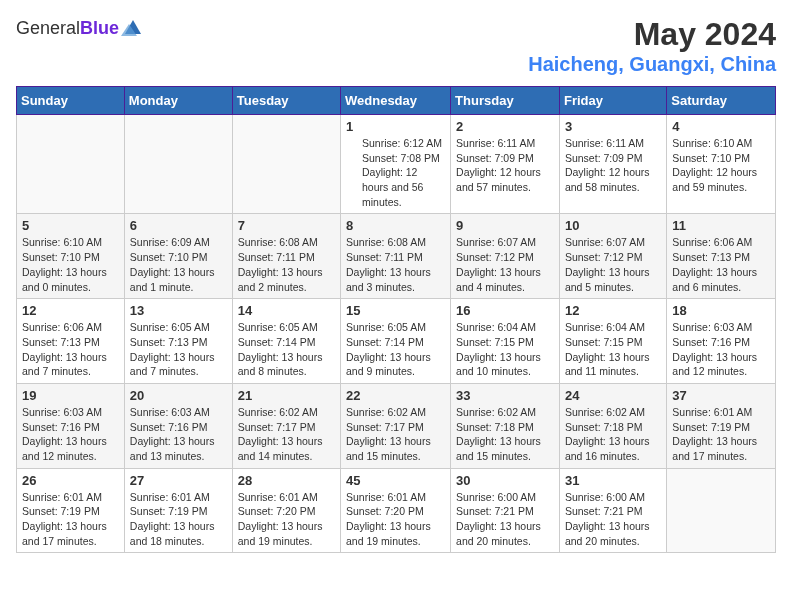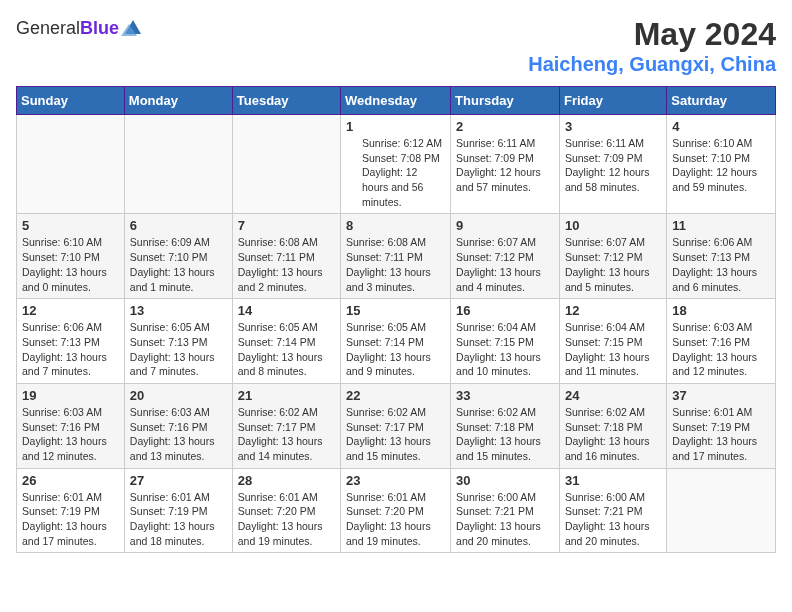--- a/index.html
+++ b/index.html
@@ -295,21 +295,21 @@
 Sunset: 7:19 PM
 Daylight: 13 hours and 18 minutes.</div>
         </td>
         <td>
           <span class="day-number">28</span>
           <div class="day-info" style="white-space: pre-line;">Sunrise: 6:01 AM
 Sunset: 7:20 PM
 Daylight: 13 hours and 19 minutes.</div>
         </td>
         <td>
-          <span class="day-number">23</span>
+          <span class="day-number">45</span>
           <div class="day-info" style="white-space: pre-line;">Sunrise: 6:01 AM
 Sunset: 7:20 PM
 Daylight: 13 hours and 19 minutes.</div>
         </td>
         <td>
           <span class="day-number">30</span>
           <div class="day-info" style="white-space: pre-line;">Sunrise: 6:00 AM
 Sunset: 7:21 PM
 Daylight: 13 hours and 20 minutes.</div>
         </td>

